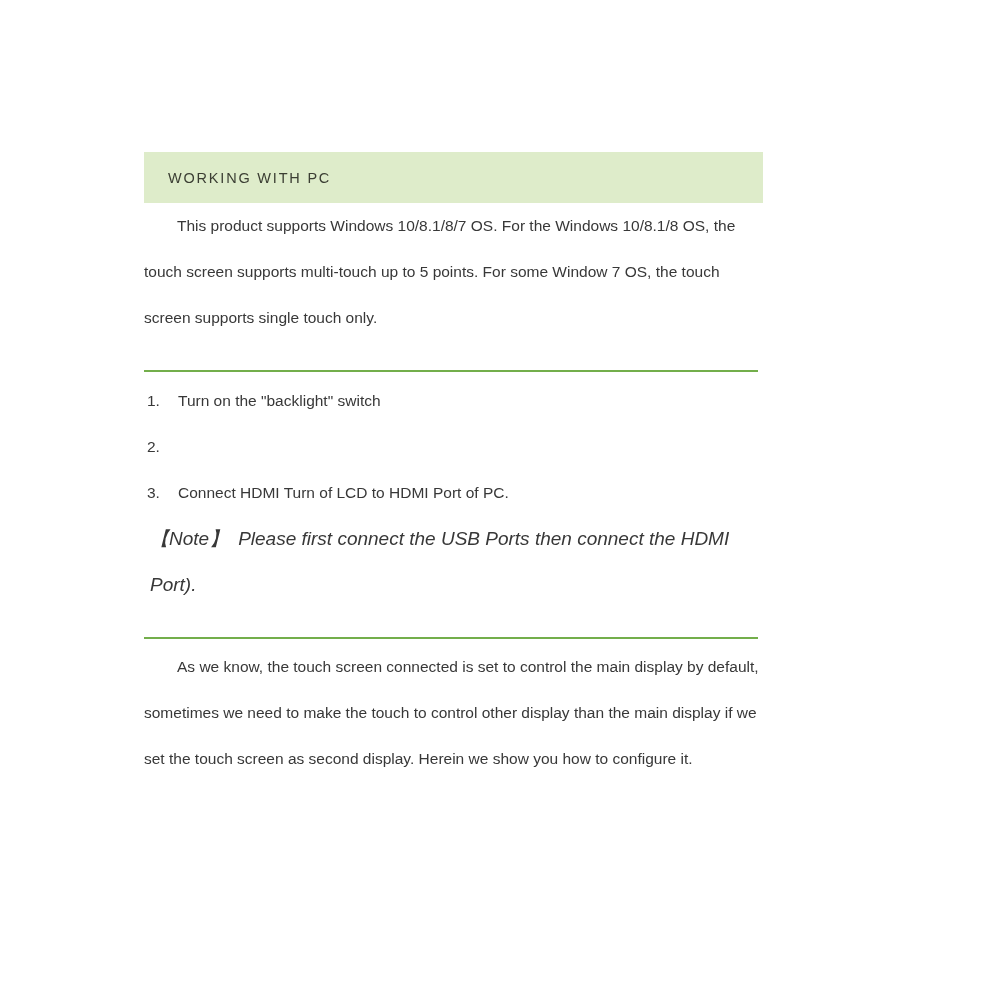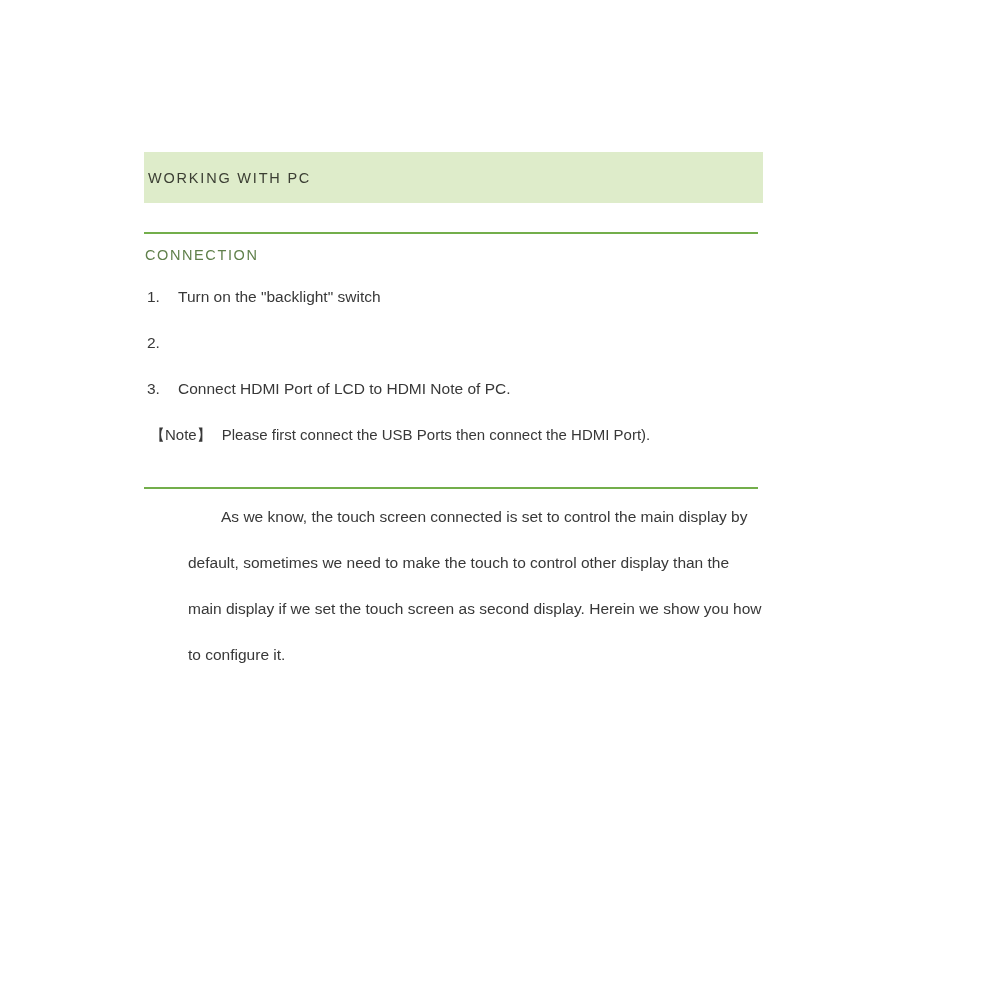--- a/index.html
+++ b/index.html
@@ -23,21 +23,21 @@
     left: 144px;
     top: 152px;
     width: 619px;
     color: #383838;
   }
   .banner {
     height: 51px;
     background: #deecca;
     display: flex;
     align-items: center;
-    padding-left: 4px;
+    padding-left: 24px;
     box-sizing: border-box;
   }
   .banner-title {
     font-size: 14.5px;
     letter-spacing: 1.8px;
     color: #3b3e33;
     font-weight: 400;
   }
   .body-para {
     margin: 0;
@@ -70,57 +70,57 @@
     display: flex;
     line-height: 46px;
   }
   ol.steps .num {
     width: 31px;
     flex: 0 0 31px;
   }
   .note-line {
     margin: 0;
     padding-left: 6px;
-    font-size: 15px;
+    font-size: 19px;
     line-height: 46px;
+    font-style: italic;
   }
   .note-label {
     margin-right: 10px;
   }
   .para-top {
     margin-top: 5px;
-    margin-left: 44px;
   }
 </style>
 </head>
 <body>
 
 <div class="page">
   <div class="doc">
 
     <div class="banner">
       <span class="banner-title">WORKING WITH PC</span>
     </div>
 
+    <p class="body-para">This product supports Windows 10/8.1/8/7 OS. For the Windows 10/8.1/8 OS, the touch screen supports multi-touch up to 5 points. For some Window 7 OS, the touch screen supports single touch only.</p>
 
     <div class="rule"></div>
 
-    <h2 class="section-title">CONNECTION</h2>
 
     <ol class="steps">
       <li>
         <span class="num">1.</span>
         <span class="txt">Turn on the "backlight" switch</span>
       </li>
       <li>
         <span class="num">2.</span>
       </li>
       <li>
         <span class="num">3.</span>
-        <span class="txt">Connect HDMI Port of LCD to HDMI Note of PC.</span>
+        <span class="txt">Connect HDMI Turn of LCD to HDMI Port of PC.</span>
       </li>
     </ol>
 
     <p class="note-line">
       <span class="note-label">【Note】</span><span>Please first connect the USB Ports then connect the HDMI Port).</span>
     </p>
 
     <div class="rule"></div>
 
 

